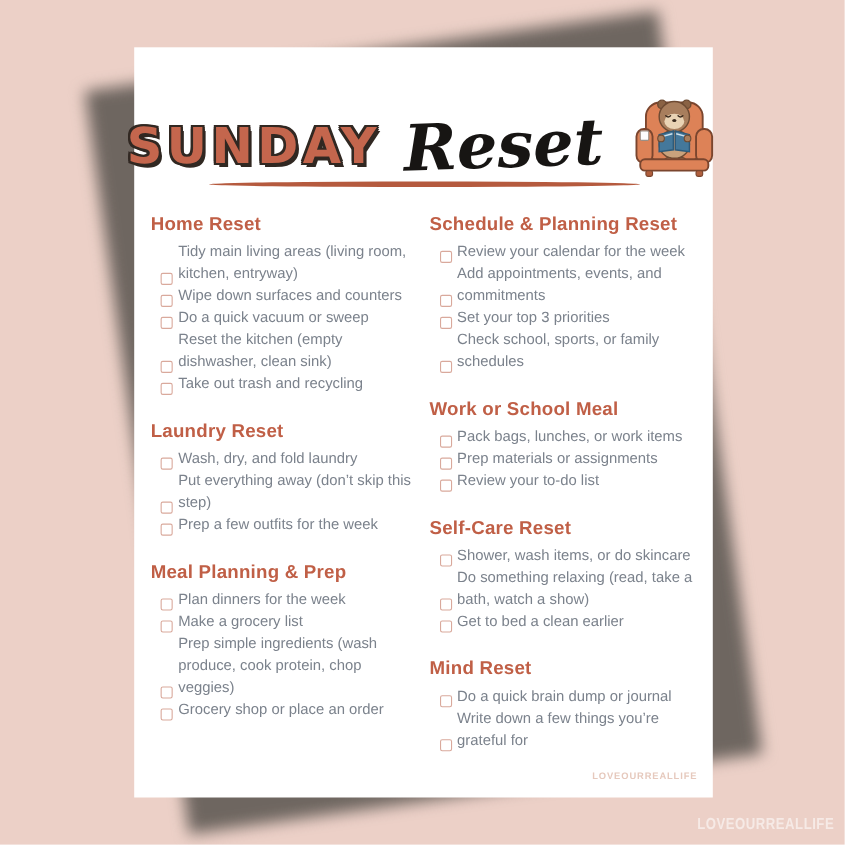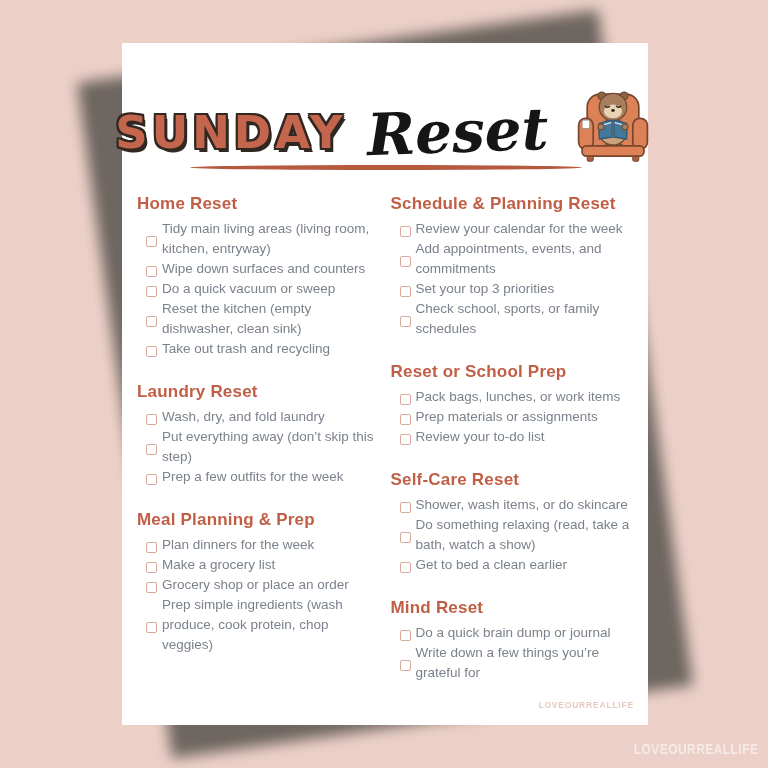--- a/index.html
+++ b/index.html
@@ -76,21 +76,21 @@
     font-weight:700;
     color:#c05f46;
     letter-spacing:0.2px;
   }
   .section ul{
     list-style:none;
     margin:0;padding:0 0 0 9px;
   }
   .section li{
     display:flex;
-    align-items:center;
+    align-items:flex-end;
     font-size:13.5px;
     line-height:20px;
     color:#7b828c;
   }
   .checkbox{
     flex:0 0 auto;
     width:11px;height:11px;
     border:1.5px solid #d9a99c;
     border-radius:2px;
     margin:4px 5px 0 0;
@@ -222,25 +222,25 @@
               <li>
                 <span class="checkbox"></span>
                 <span>Plan dinners for the week</span>
               </li>
               <li>
                 <span class="checkbox"></span>
                 <span>Make a grocery list</span>
               </li>
               <li>
                 <span class="checkbox"></span>
+                <span>Prep simple ingredients (wash produce, cook protein, chop veggies)</span>
+              </li>
+              <li>
+                <span class="checkbox"></span>
                 <span>Grocery shop or place an order</span>
-              </li>
-              <li>
-                <span class="checkbox"></span>
-                <span>Prep simple ingredients (wash produce, cook protein, chop veggies)</span>
               </li>
             </ul>
           </section>
         </div>
       <div class="column">
           <section class="section">
             <h2>Schedule &amp; Planning Reset</h2>
             <ul>
               <li>
                 <span class="checkbox"></span>
@@ -254,21 +254,21 @@
                 <span class="checkbox"></span>
                 <span>Set your top 3 priorities</span>
               </li>
               <li>
                 <span class="checkbox"></span>
                 <span>Check school, sports, or family schedules</span>
               </li>
             </ul>
           </section>
           <section class="section">
-            <h2>Reset or School Prep</h2>
+            <h2>Work or School Meal</h2>
             <ul>
               <li>
                 <span class="checkbox"></span>
                 <span>Pack bags, lunches, or work items</span>
               </li>
               <li>
                 <span class="checkbox"></span>
                 <span>Prep materials or assignments</span>
               </li>
               <li>

